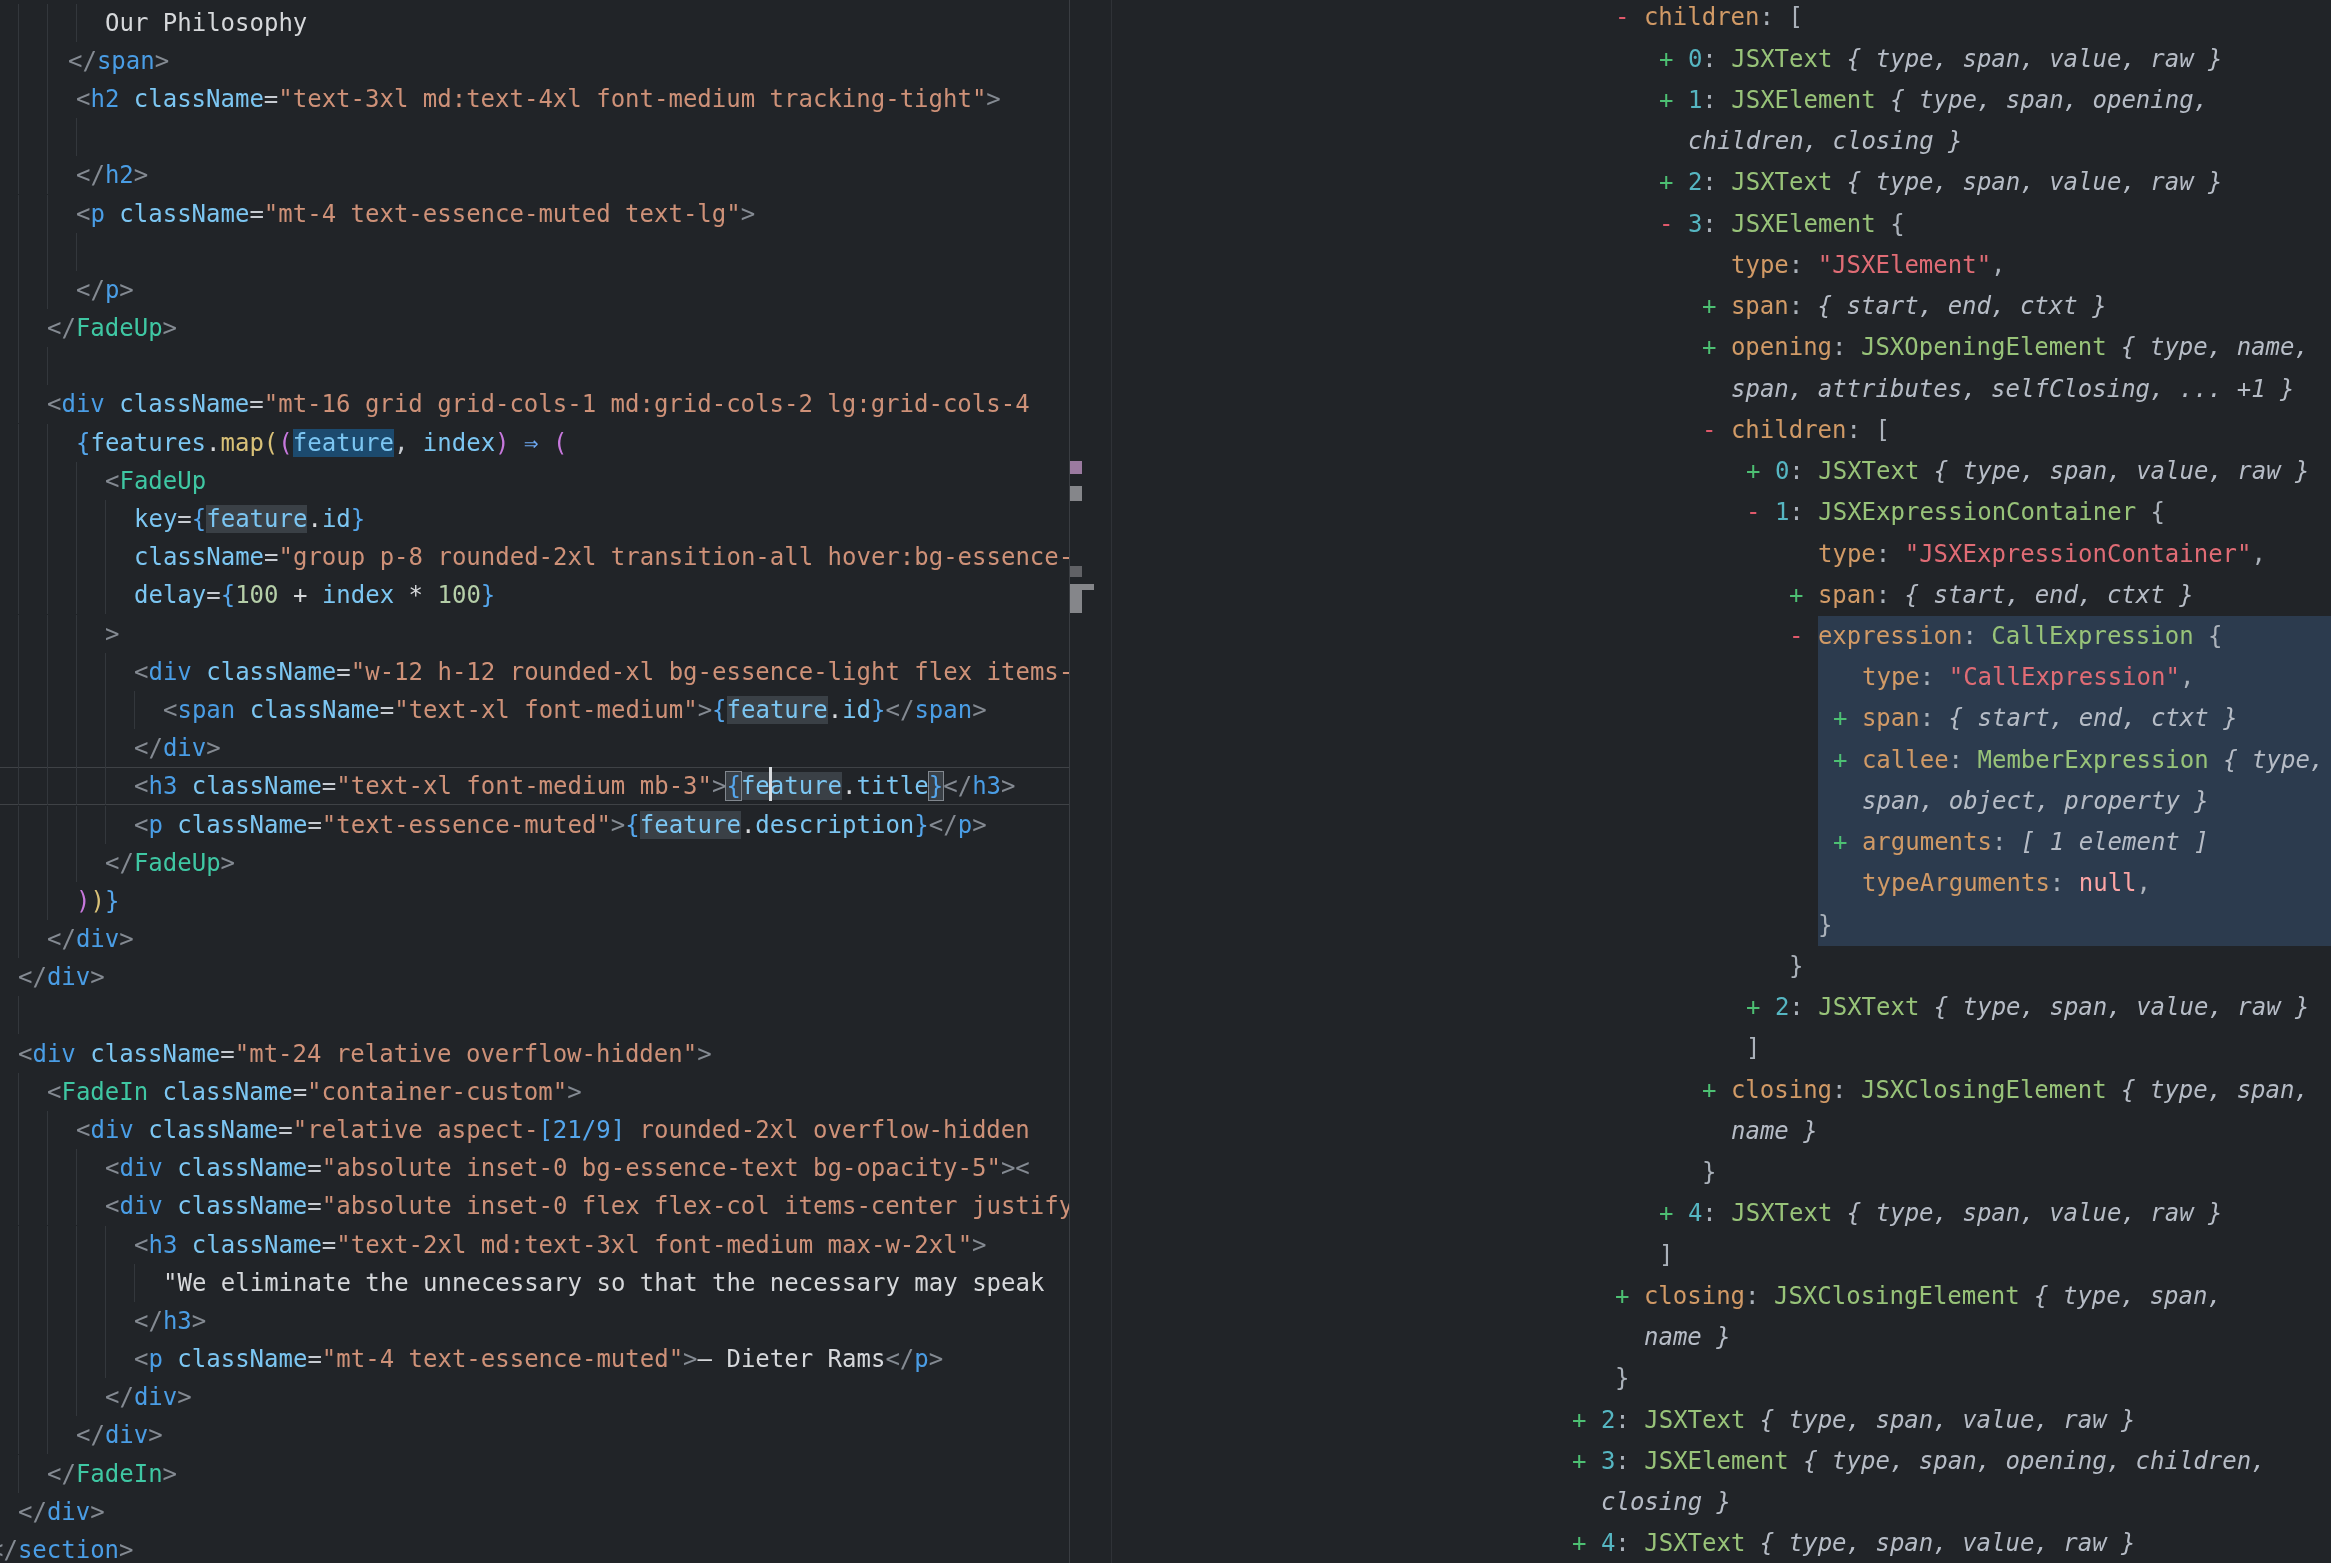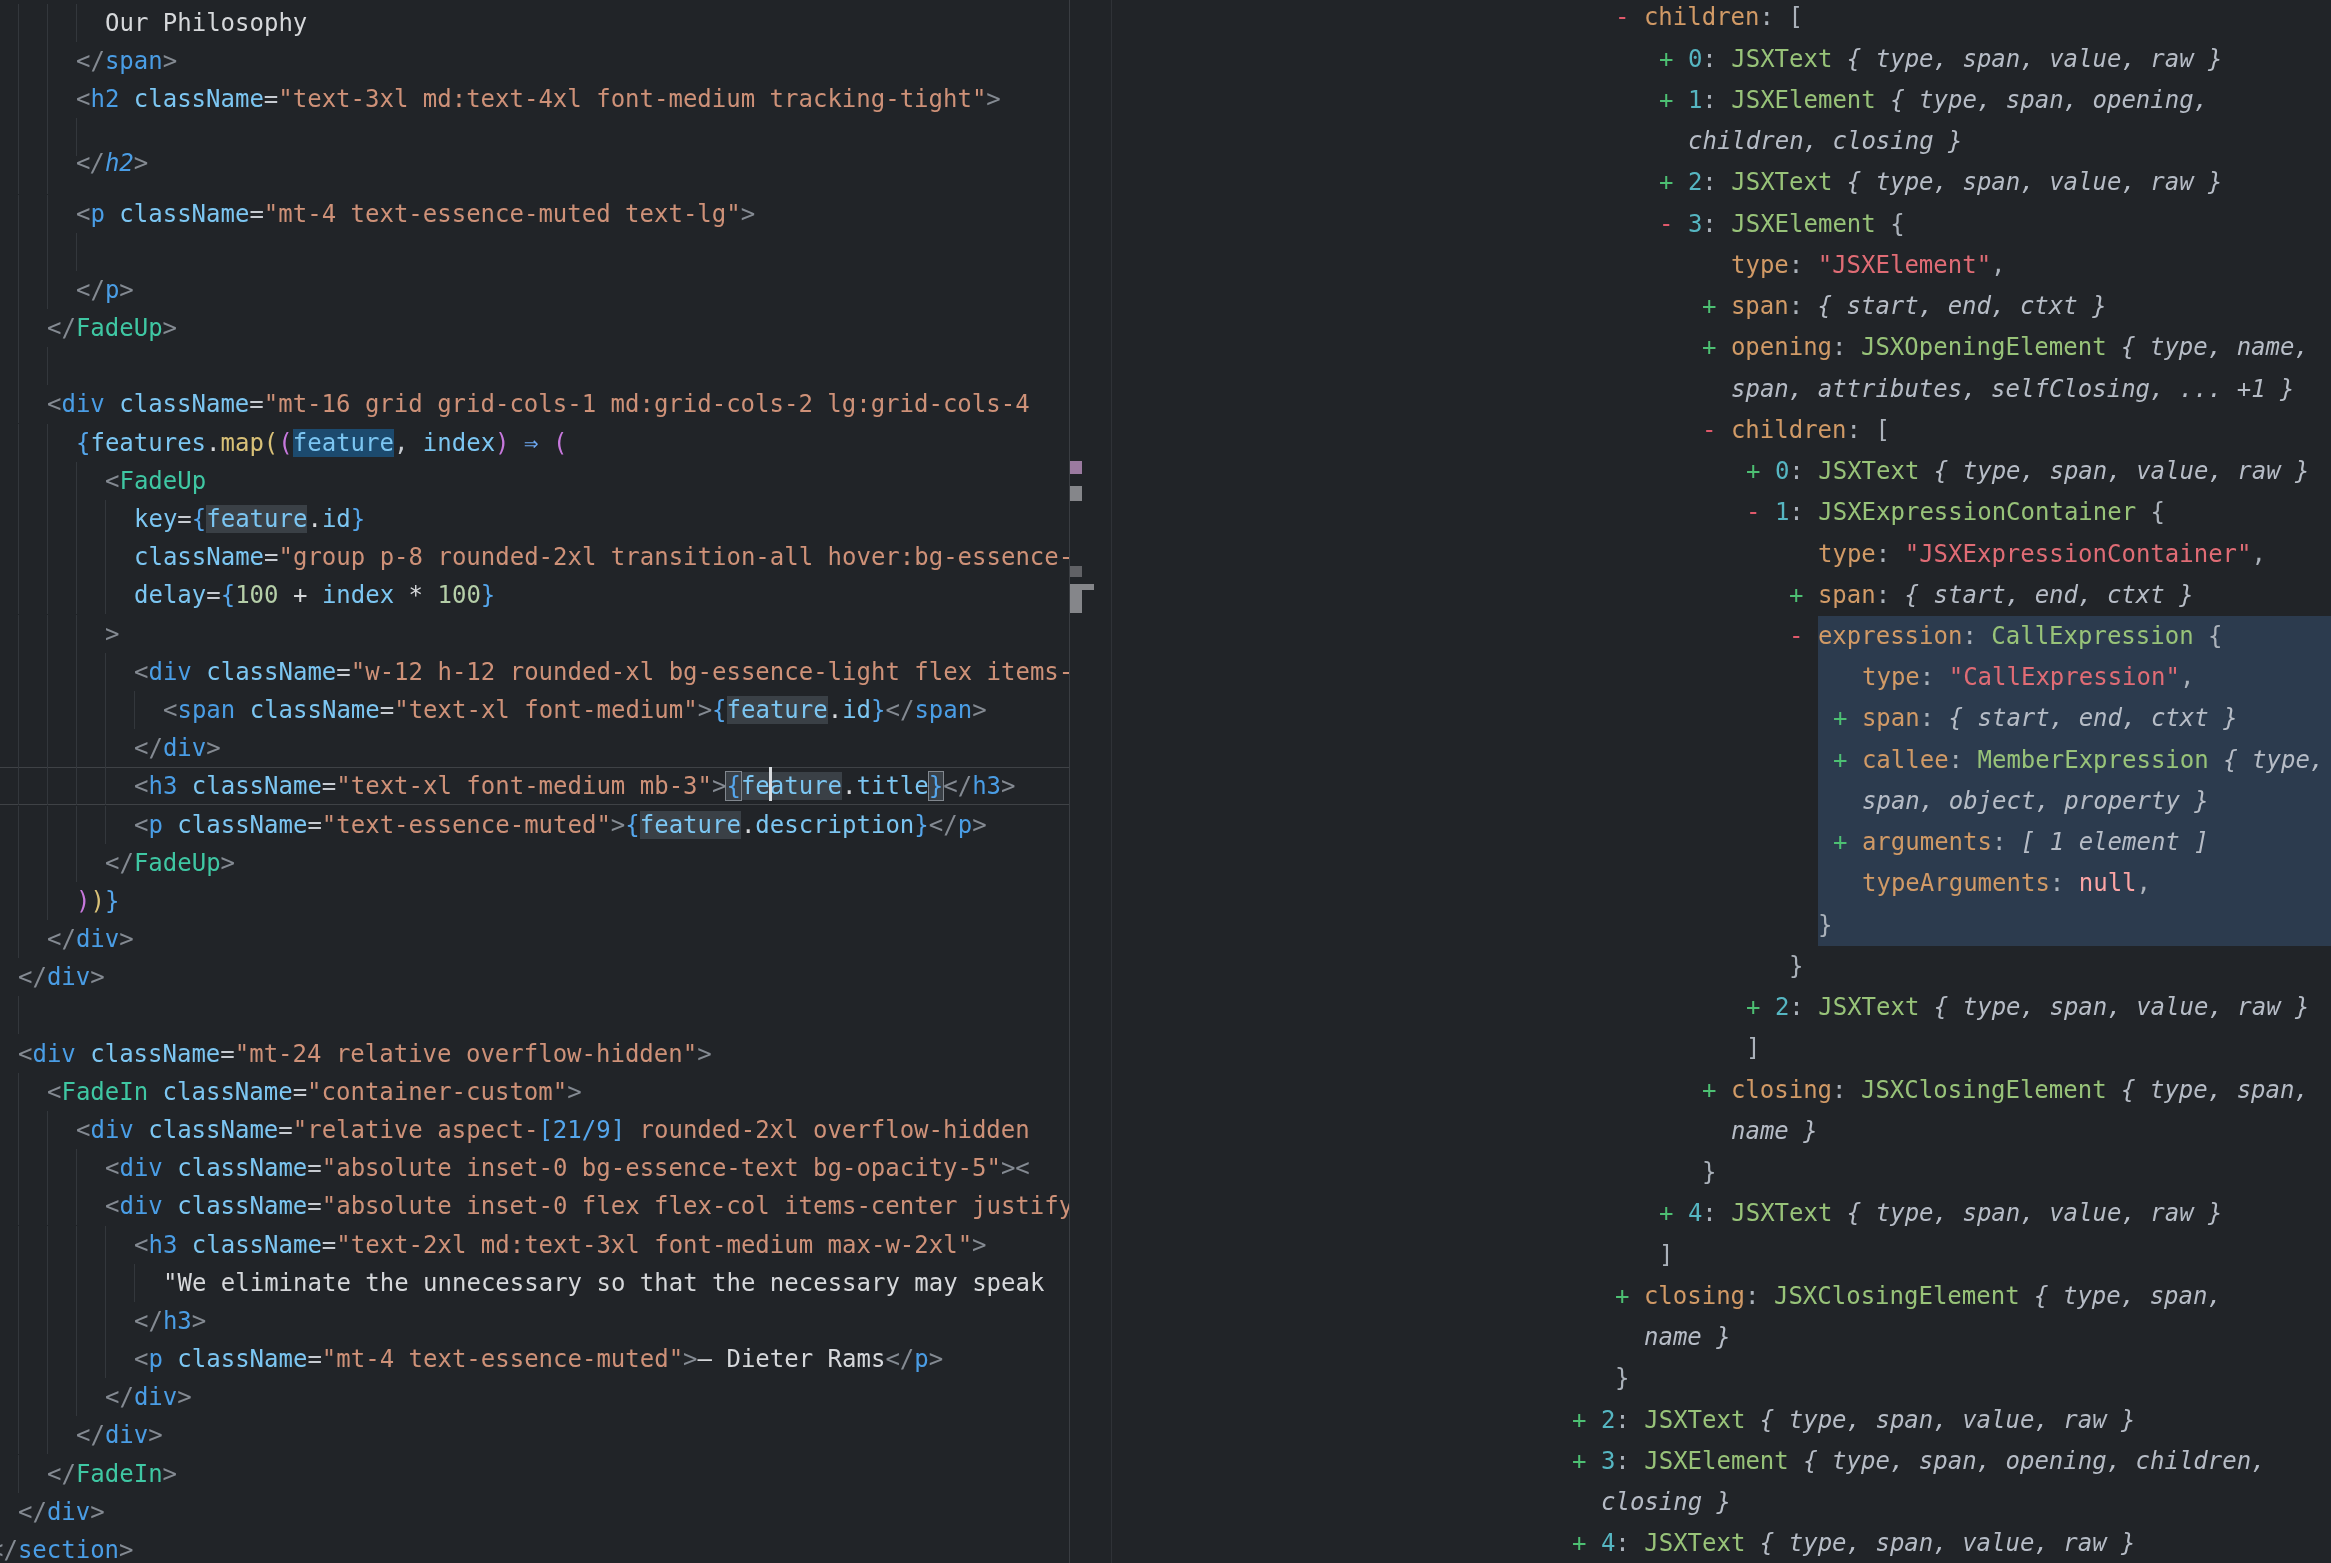--- a/index.html
+++ b/index.html
@@ -55,30 +55,30 @@
 
 <div id="canvas">
   <div id="left-pane" class="pane">
     <div id="cursor-line" style="top: 767px;"></div>
   <div class="guide" style="left: 18px; top: 3.6px; height: 38px;"></div>
       <div class="guide" style="left: 47px; top: 3.6px; height: 38px;"></div>
       <div class="guide" style="left: 76px; top: 3.6px; height: 38px;"></div>
       <div class="cl" style="left: 105px; top: 3.6px; height: 38px; line-height: 38px;"><span class="w">Our Philosophy</span></div>
       <div class="guide" style="left: 18px; top: 42px; height: 38px;"></div>
       <div class="guide" style="left: 47px; top: 42px; height: 38px;"></div>
-      <div class="cl" style="left: 76px; top: 42px; height: 38px; line-height: 38px;"><span class="g">&lt;/</span><span class="t">span</span><span class="g">&gt;</span></div>
+      <div class="cl" style="left: 68px; top: 42px; height: 38px; line-height: 38px;"><span class="g">&lt;/</span><span class="t">span</span><span class="g">&gt;</span></div>
       <div class="guide" style="left: 18px; top: 80px; height: 38px;"></div>
       <div class="guide" style="left: 47px; top: 80px; height: 38px;"></div>
       <div class="cl" style="left: 76px; top: 80px; height: 38px; line-height: 38px;"><span class="g">&lt;</span><span class="t">h2</span><span class="w"> </span><span class="a">className</span><span class="q">=</span><span class="s">"text-3xl md:text-4xl font-medium tracking-tight"</span><span class="g">&gt;</span></div>
       <div class="guide" style="left: 18px; top: 118px; height: 38px;"></div>
       <div class="guide" style="left: 47px; top: 118px; height: 38px;"></div>
       <div class="guide" style="left: 76px; top: 118px; height: 38px;"></div>
       <div class="guide" style="left: 18px; top: 156px; height: 38px;"></div>
       <div class="guide" style="left: 47px; top: 156px; height: 38px;"></div>
-      <div class="cl" style="left: 76px; top: 144px; height: 38px; line-height: 38px; font-style: italic;"><span class="g">&lt;/</span><span class="t">h2</span><span class="g">&gt;</span></div>
+      <div class="cl" style="left: 76px; top: 156px; height: 38px; line-height: 38px;"><span class="g">&lt;/</span><span class="t">h2</span><span class="g">&gt;</span></div>
       <div class="guide" style="left: 18px; top: 195px; height: 38px;"></div>
       <div class="guide" style="left: 47px; top: 195px; height: 38px;"></div>
       <div class="cl" style="left: 76px; top: 195px; height: 38px; line-height: 38px;"><span class="g">&lt;</span><span class="t">p</span><span class="w"> </span><span class="a">className</span><span class="q">=</span><span class="s">"mt-4 text-essence-muted text-lg"</span><span class="g">&gt;</span></div>
       <div class="guide" style="left: 18px; top: 233px; height: 38px;"></div>
       <div class="guide" style="left: 47px; top: 233px; height: 38px;"></div>
       <div class="guide" style="left: 76px; top: 233px; height: 38px;"></div>
       <div class="guide" style="left: 18px; top: 271px; height: 38px;"></div>
       <div class="guide" style="left: 47px; top: 271px; height: 38px;"></div>
       <div class="cl" style="left: 76px; top: 271px; height: 38px; line-height: 38px;"><span class="g">&lt;/</span><span class="t">p</span><span class="g">&gt;</span></div>
       <div class="guide" style="left: 18px; top: 309px; height: 38px;"></div>

